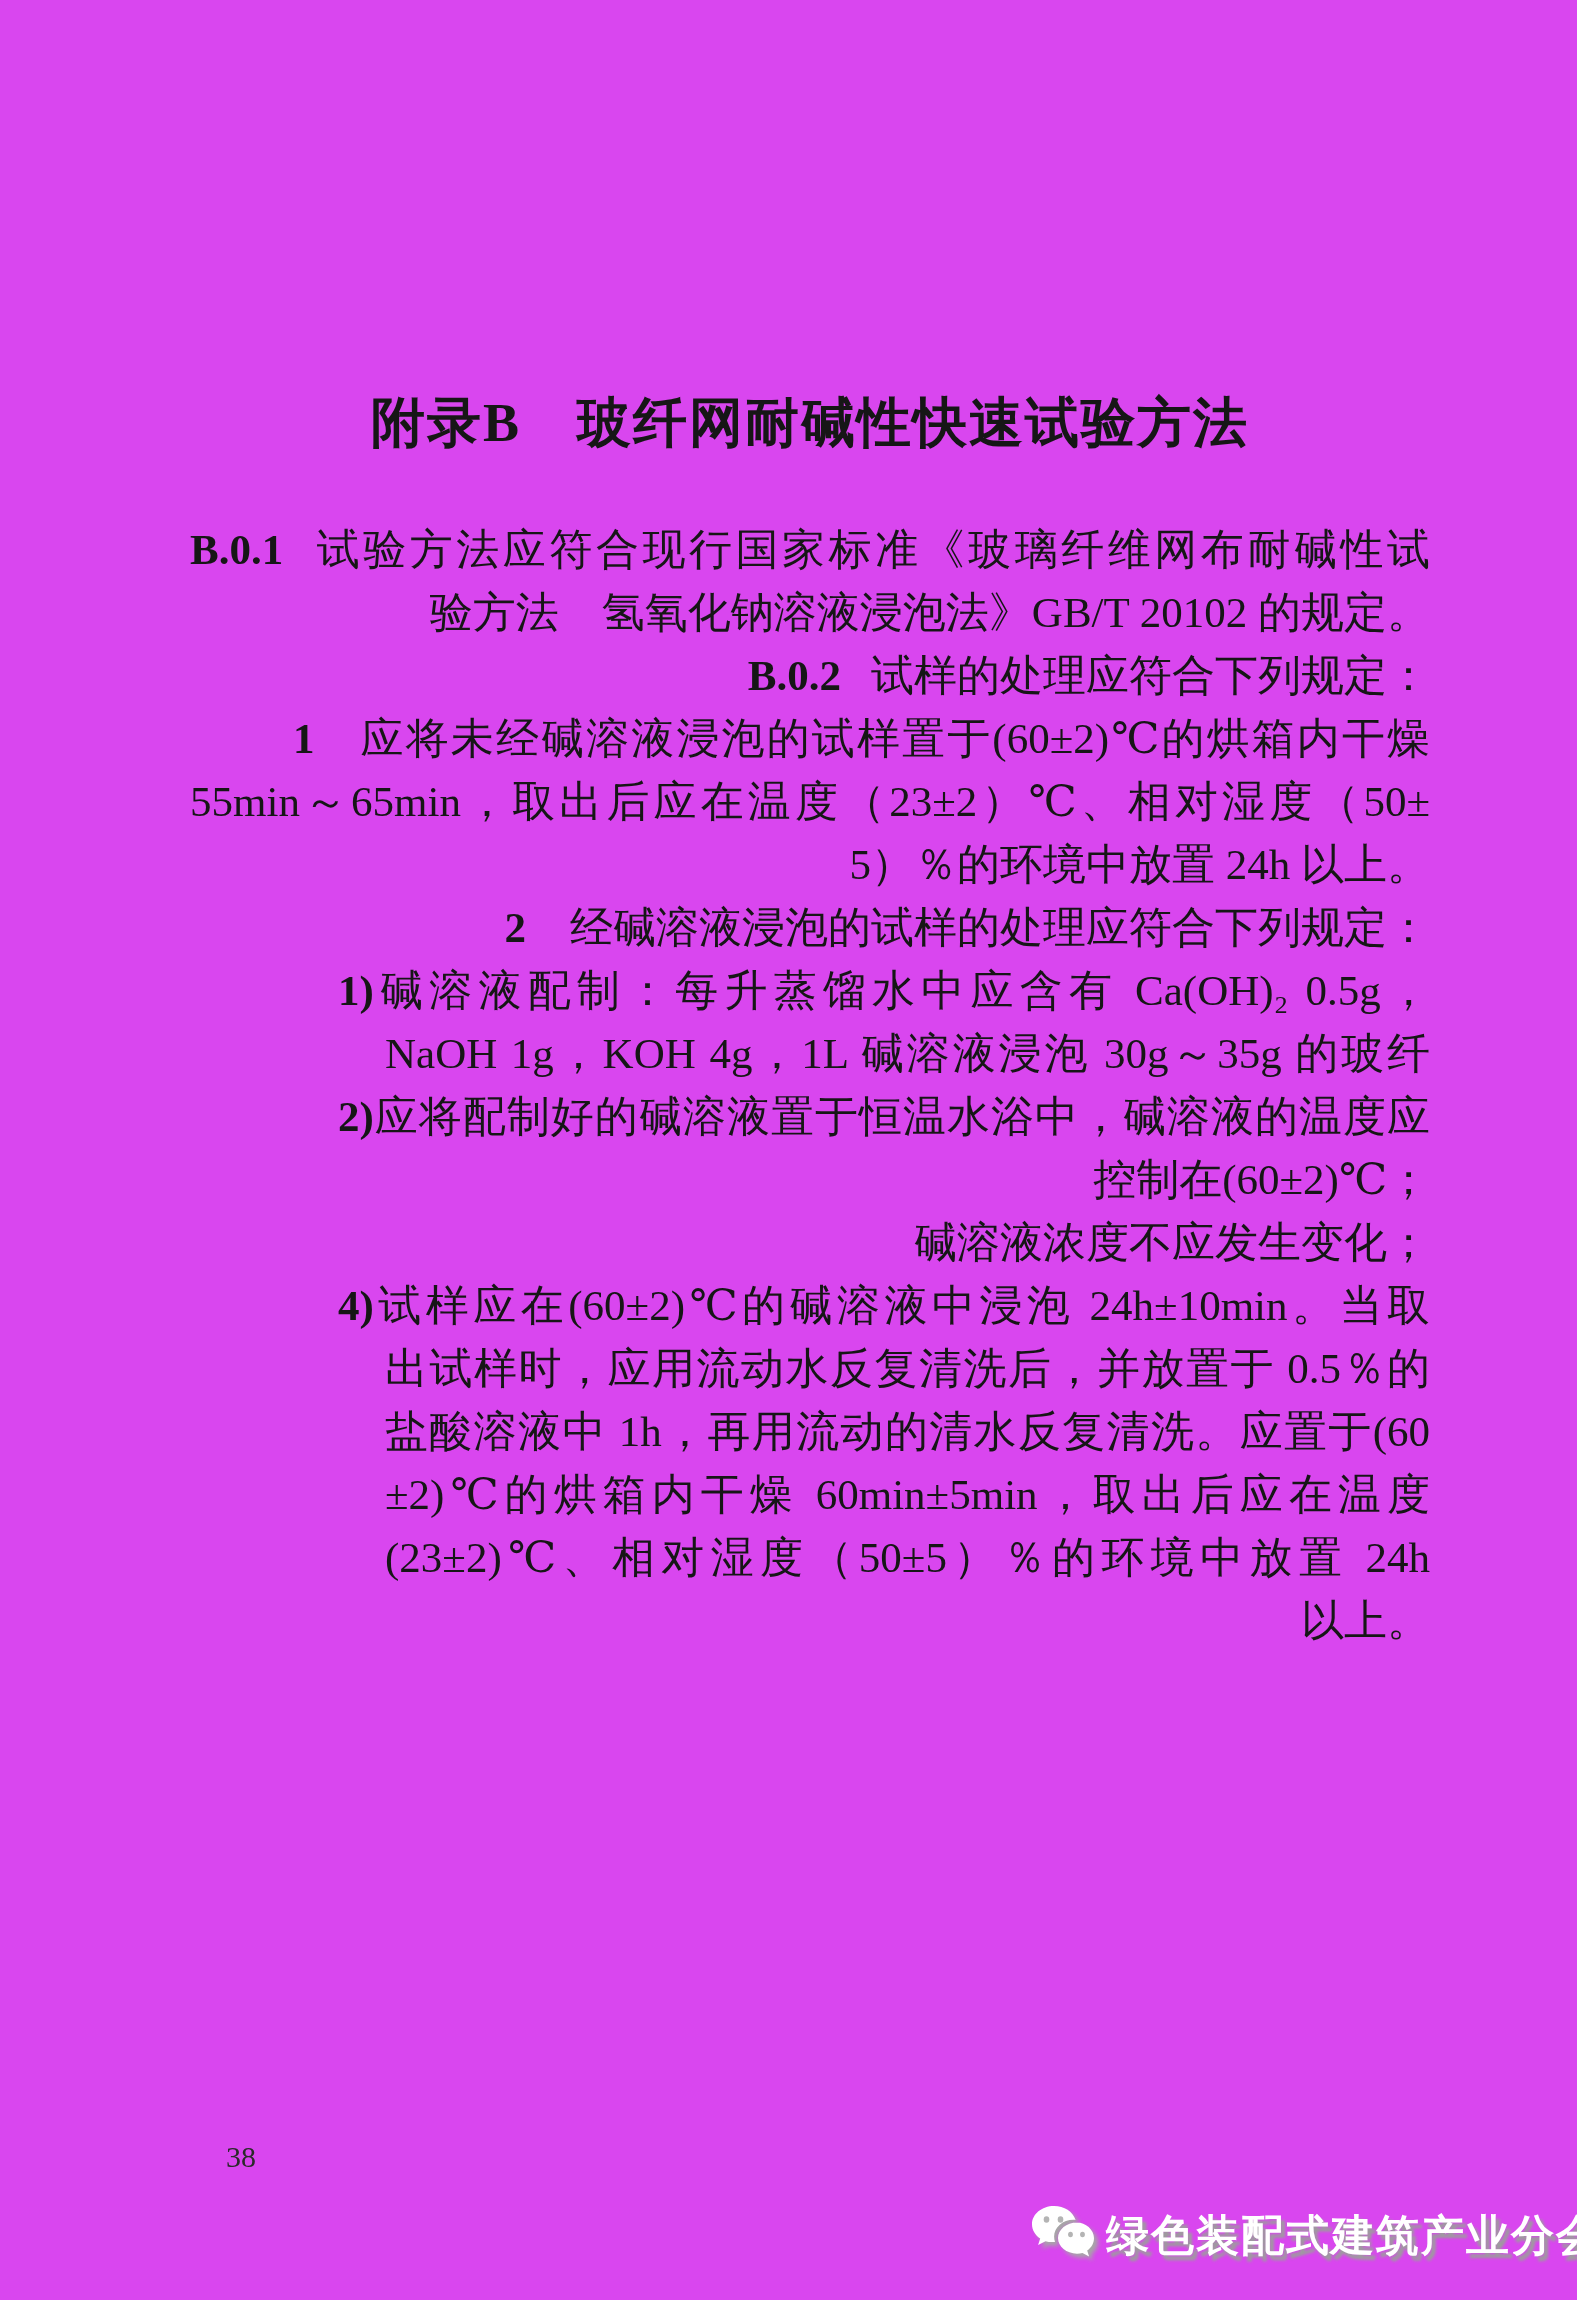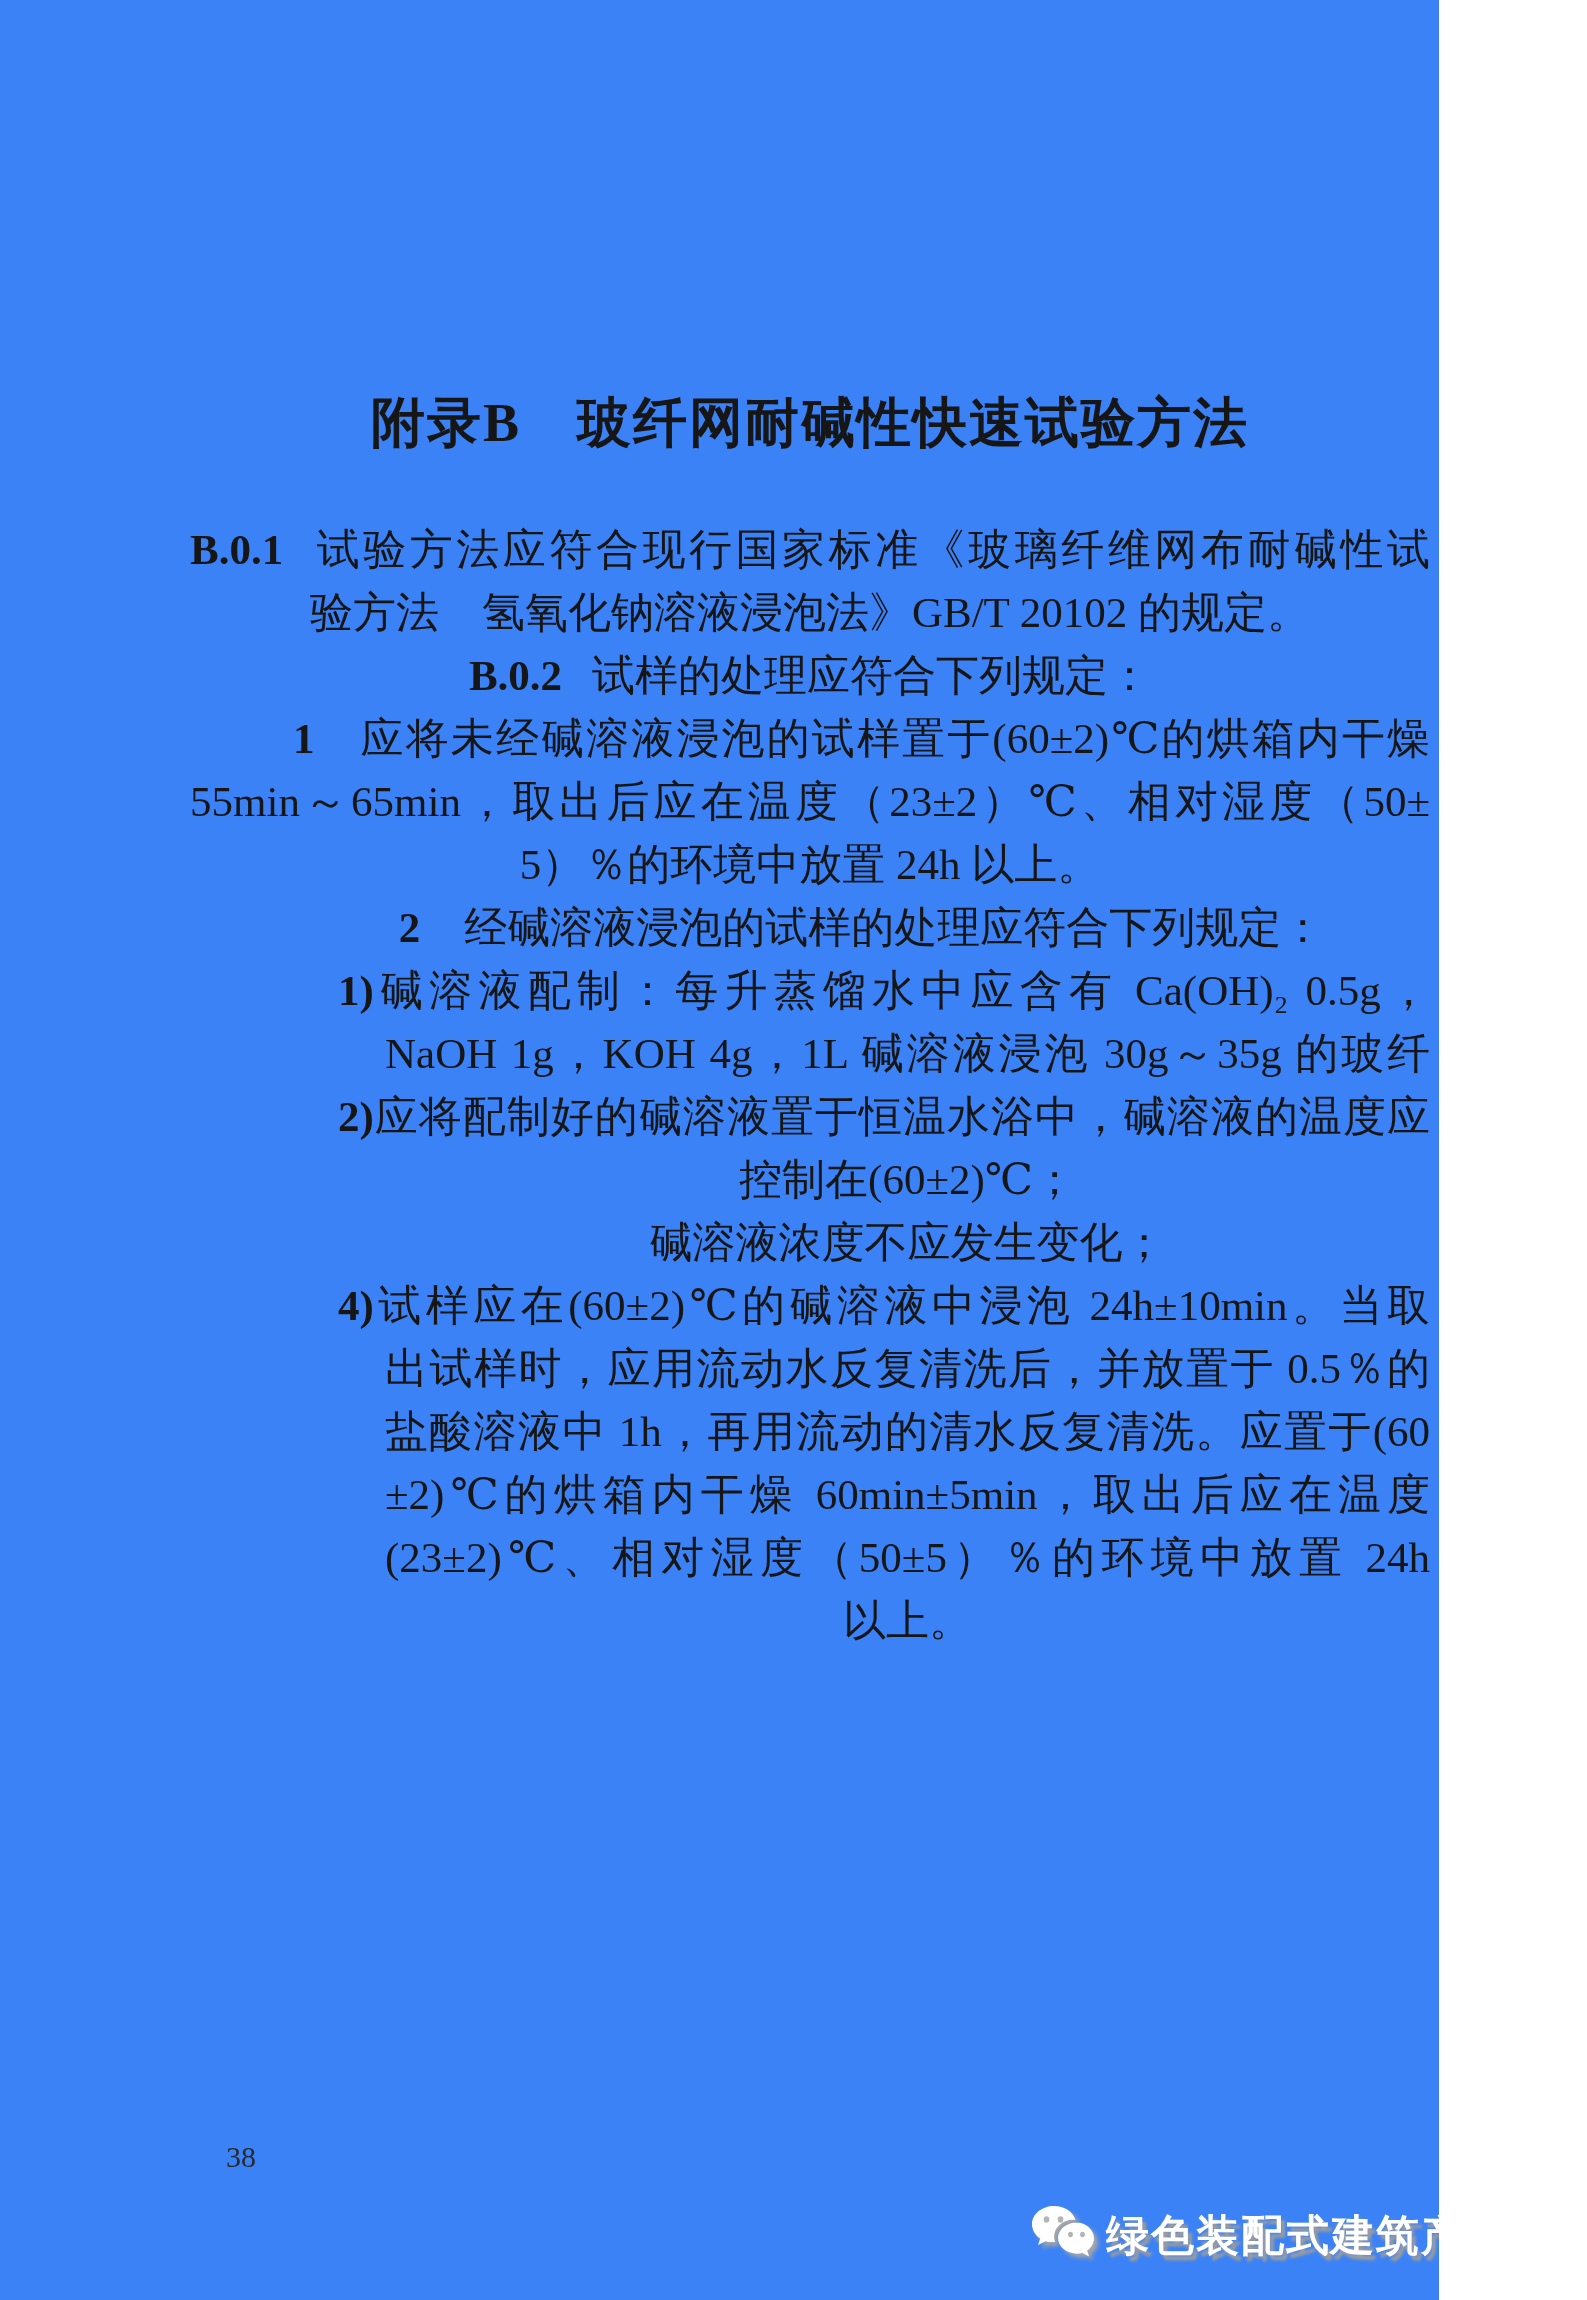--- a/index.html
+++ b/index.html
@@ -1,20 +1,20 @@
 <!DOCTYPE html>
 <html><head>
 <meta charset="utf-8">
 <style>
   html, body { margin: 0; padding: 0; background: #ffffff; }
   .page {
     position: relative;
-    width: 1439px;
+    width: 1577px;
     height: 2300px;
-    background: #3b82f6;
+    background: #d946ef;
     overflow: hidden;
     font-family: "Liberation Serif", "DejaVu Serif", serif;
     color: #161616;
   }
   .content {
     margin-left: 190px;
     width: 1240px;
   }
   .doc-title {
     margin: 0;
@@ -35,21 +35,21 @@
     line-height: 63px;
     font-size: 43px;
     overflow: hidden;
     white-space: nowrap;
   }
   .just {
     white-space: normal;
     text-align: justify;
     text-align-last: justify;
   }
-  .left { text-align: center; }
+  .left { text-align: right; }
   .ind1 { margin-left: 103px; }       
   .sub-first { margin-left: 148px; }  
   .sub-cont { margin-left: 195px; }   
   .lbl { font-weight: bold; margin-right: 30px; }   
   .num { font-weight: bold; margin-right: 44px; }   
   .mark { font-weight: bold; }                      
   .page-number {
     position: absolute;
     left: 226px;
     top: 2140px;

